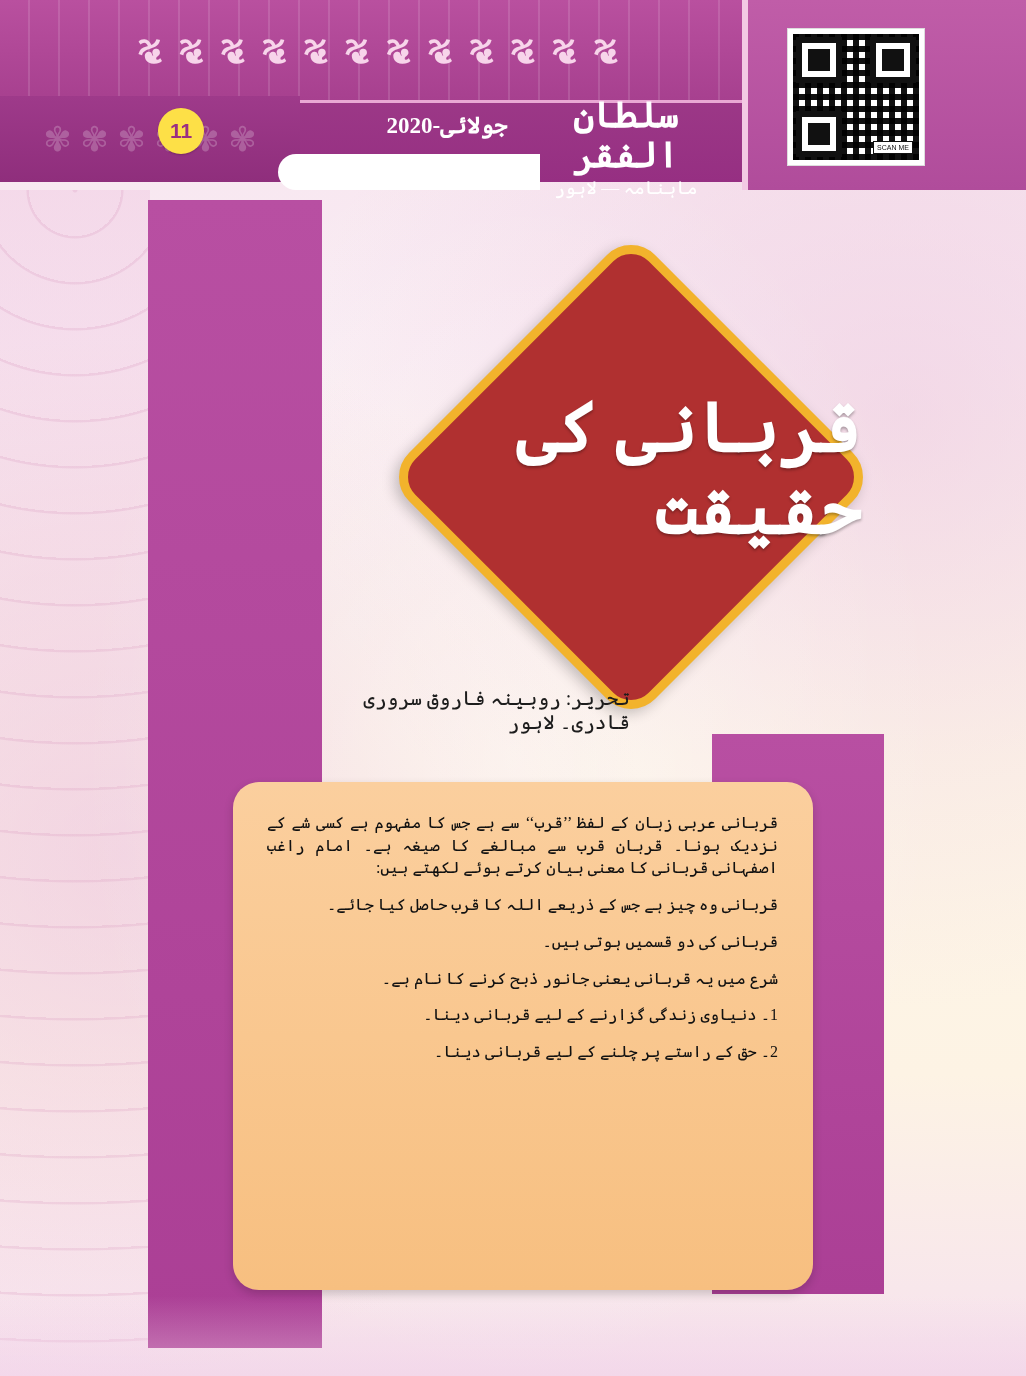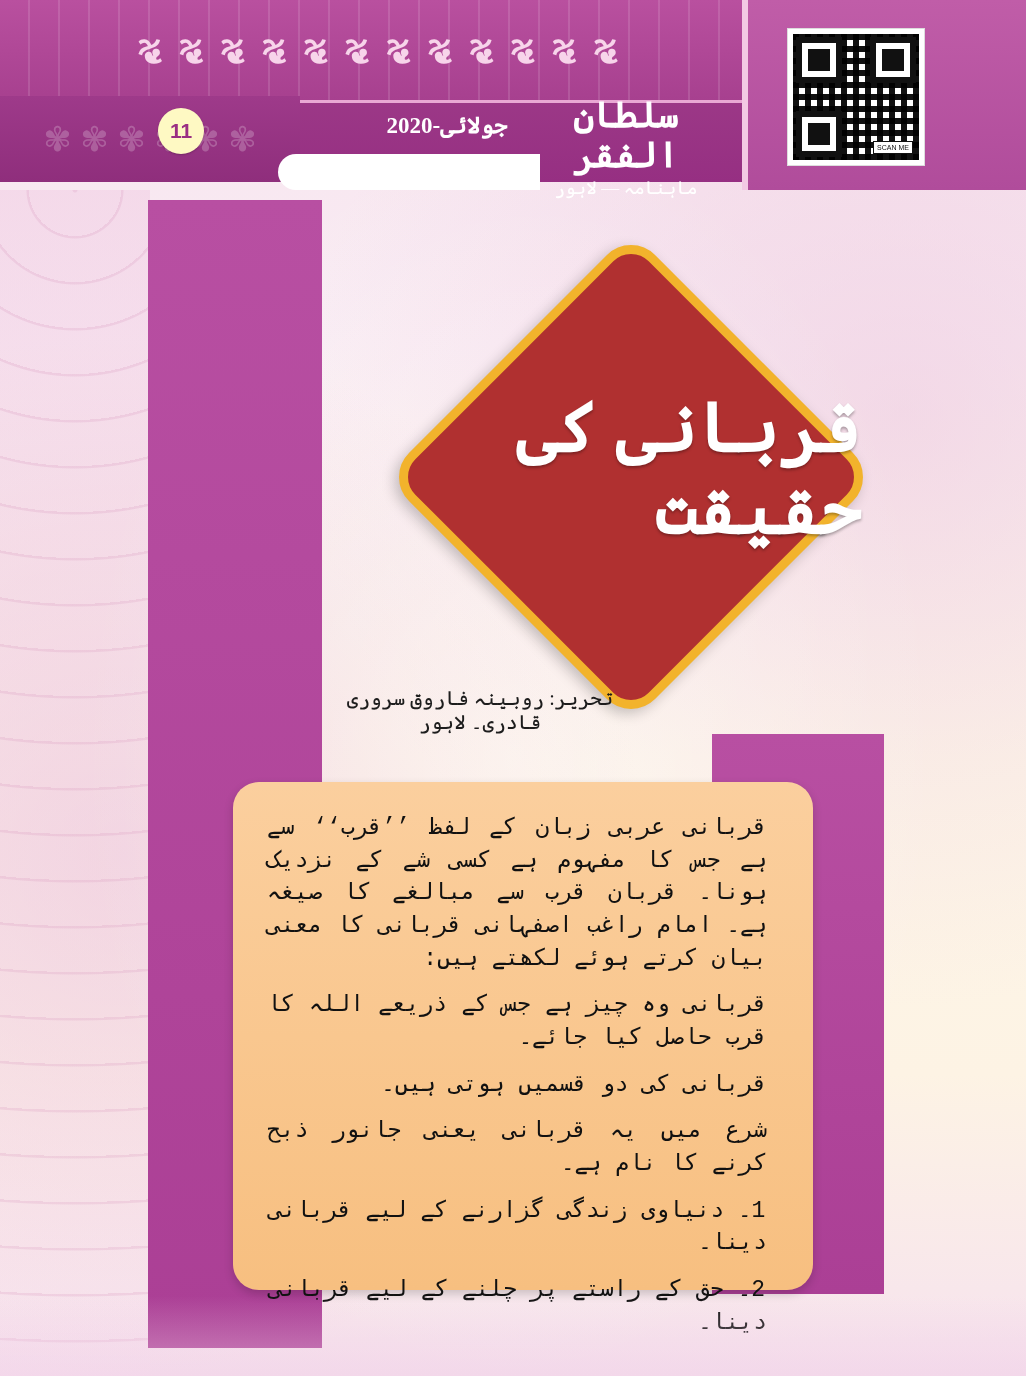--- a/index.html
+++ b/index.html
@@ -114,21 +114,21 @@
     position: absolute;
     left: 742px; top: 0;
     width: 10px; height: 190px;
     background: #f3c9e4;
   }
   .page-number {
     position: absolute;
     left: 158px; top: 108px;
     width: 46px; height: 46px;
     border-radius: 50%;
-    background: #fef9c3;
+    background: #fde047;
     color: #9a2f83;
     font-family: "Liberation Sans", sans-serif;
     font-size: 21px;
     font-weight: bold;
     display: flex;
     align-items: center;
     justify-content: center;
     box-shadow: 0 1px 2px rgba(0,0,0,0.2);
   }
   .issue-date {
@@ -247,46 +247,45 @@
     color: #ffffff;
     font-size: 70px;
     font-weight: bold;
     direction: rtl;
     text-shadow: 0 2px 3px rgba(0,0,0,0.3);
   }
   .byline {
     position: absolute;
     left: 330px; top: 686px;
     width: 300px;
-    text-align: center;
+    text-align: right;
     direction: rtl;
     color: #1d1d1d;
     font-size: 20px;
   }
 
   
   .text-card {
     position: absolute;
     left: 233px; top: 782px;
     width: 580px; height: 508px;
     background: linear-gradient(180deg, #fbcf9e 0%, #f9c78f 50%, #f7bf80 100%);
     border-radius: 26px;
     box-shadow: 0 4px 10px rgba(0,0,0,0.18);
     padding: 30px 34px;
     box-sizing: border-box;
     direction: rtl;
   }
   .text-card p {
-    margin: 0 12px 14px 0;
+    margin: 0 1px 14px 0;
     color: #111111;
-    font-size: 23px;
+    font-size: 16px;
     line-height: 1.42;
     text-align: justify;
     text-align-last: right;
-    font-family: Liberation Mono, monospace;
   }
   .text-card p.numbered {
     text-align: center;
   }
 
   
   .bottom-fade {
     position: absolute;
     left: 0; bottom: 0;
     width: 1026px; height: 80px;

